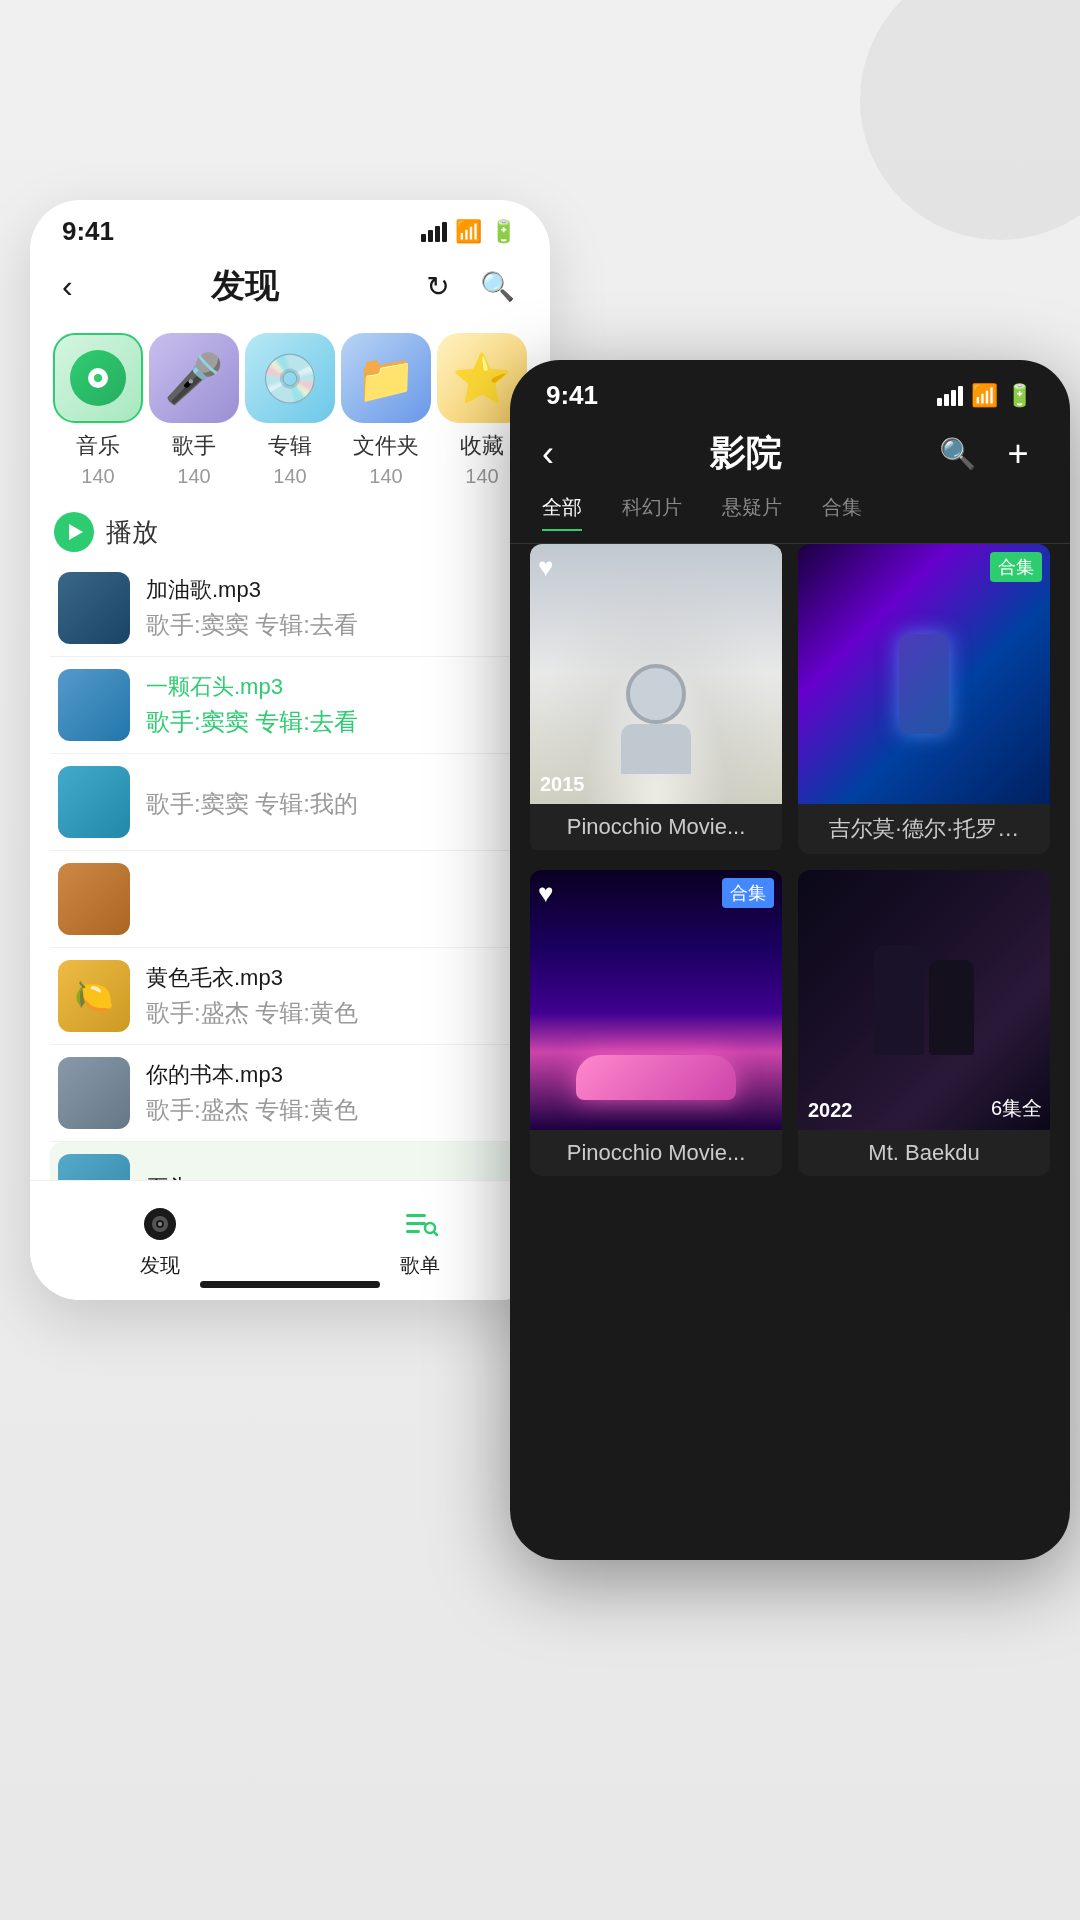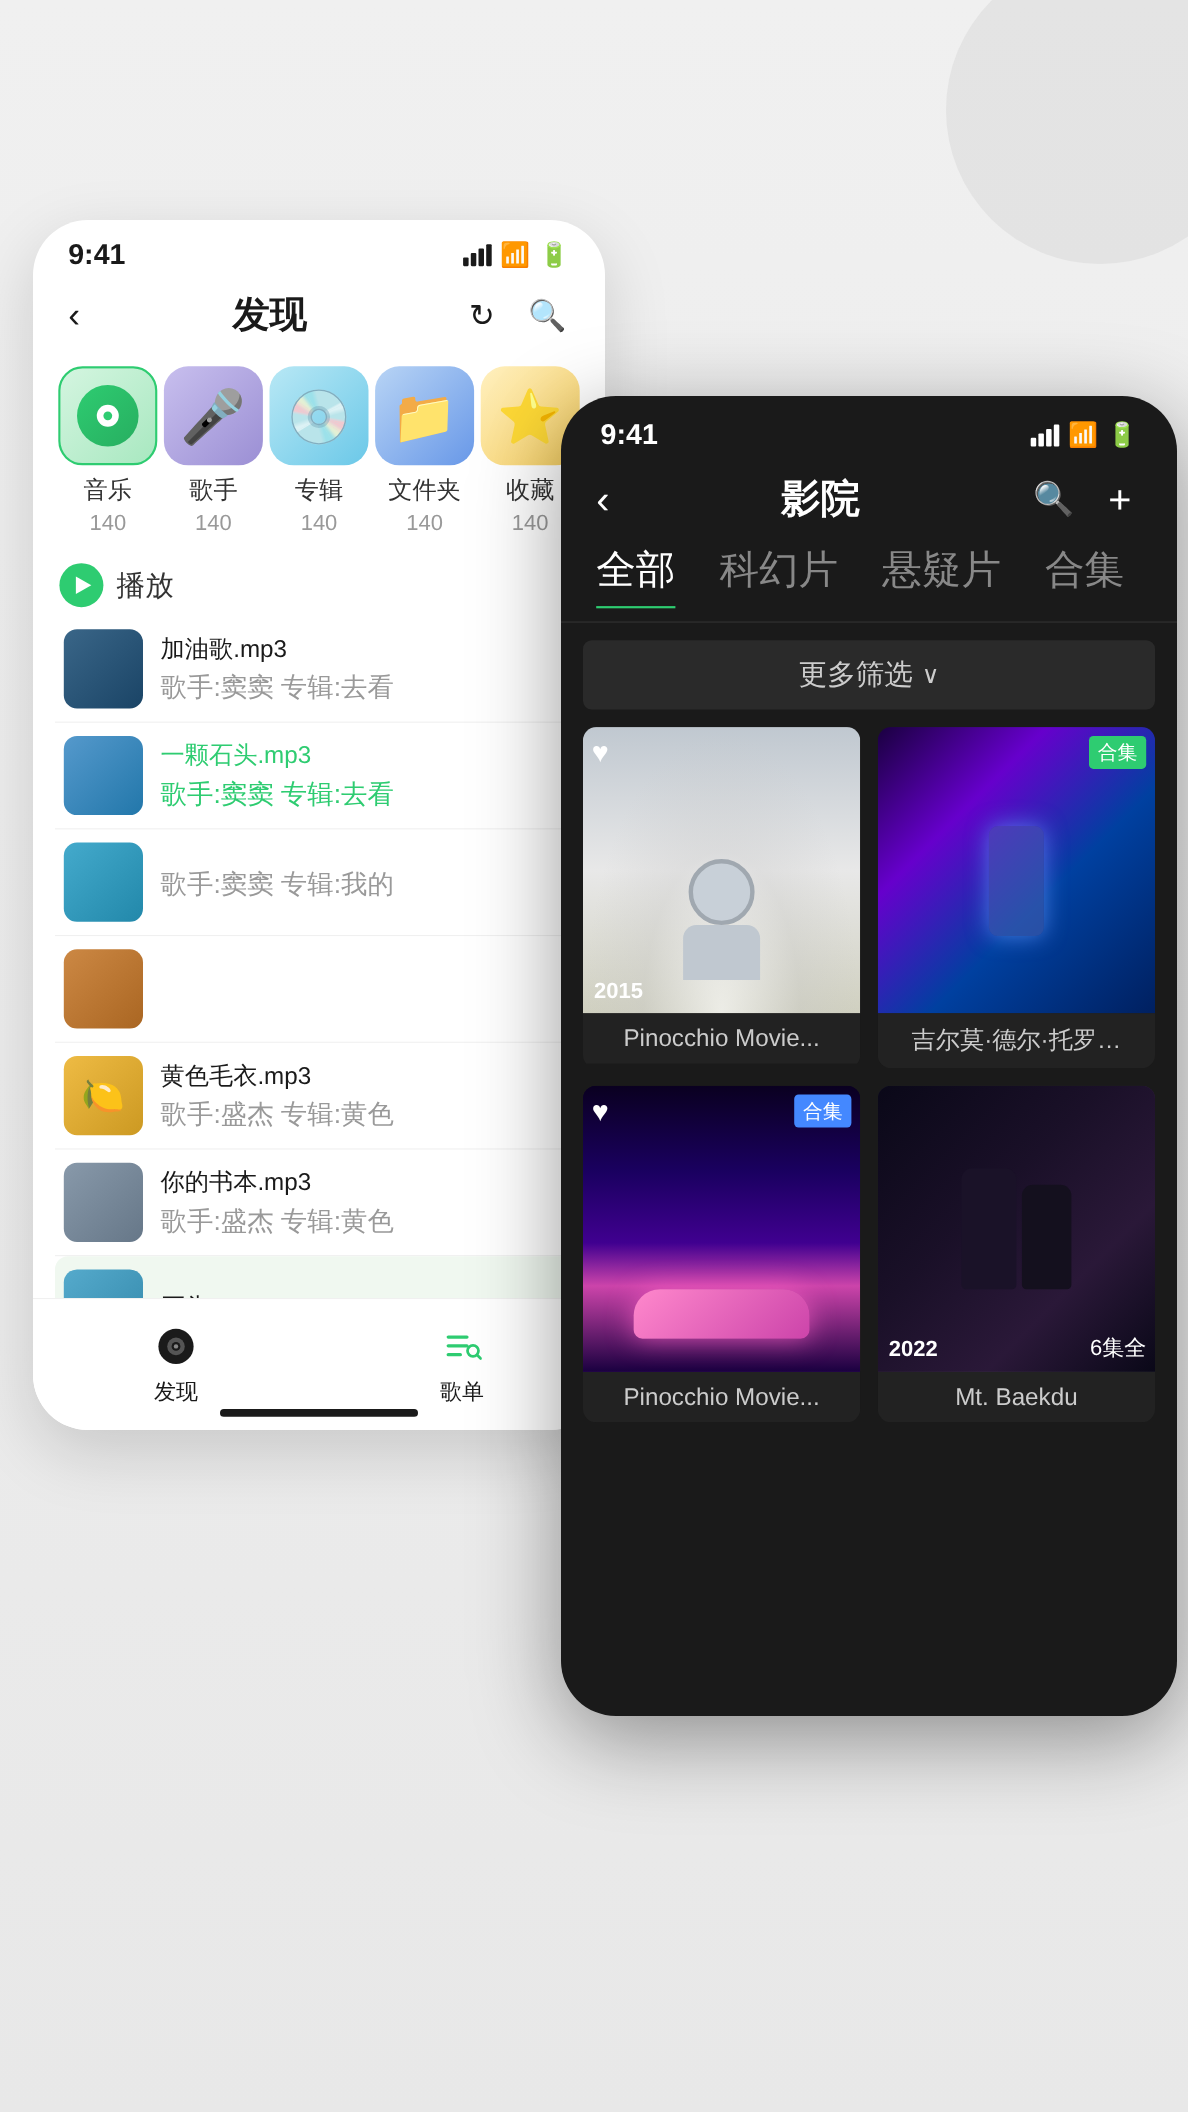--- a/index.html
+++ b/index.html
@@ -313,21 +313,21 @@
 
     
     .filter-tabs {
       display: flex;
       padding: 0 32px;
       gap: 40px;
       border-bottom: 1px solid #333;
       padding-bottom: 12px;
     }
     .filter-tab {
-      font-size: 36px;
+      font-size: 20px;
       color: #888;
       padding-bottom: 8px;
     }
     .filter-tab.active {
       color: #fff;
       border-bottom: 2px solid #2ecc71;
     }
 
     
     .more-filter-bar {
@@ -695,24 +695,20 @@
       </div>
     </div>
 
     <div class="filter-tabs">
       <div class="filter-tab active">全部</div>
       <div class="filter-tab">科幻片</div>
       <div class="filter-tab">悬疑片</div>
       <div class="filter-tab">合集</div>
     </div>
 
-    <div class="more-filter-bar">
-      <span class="more-filter-text">更多筛选</span>
-      <span style="color:#ccc;font-size:22px;">∨</span>
-    </div>
 
     <div class="movie-grid">
 
       <div class="movie-card">
         <div class="movie-thumb thumb-astronaut">
           <div class="smoke-bg"></div>
           <div class="astronaut-figure">
             <div class="astronaut-helmet"></div>
             <div class="astronaut-body"></div>
           </div>

